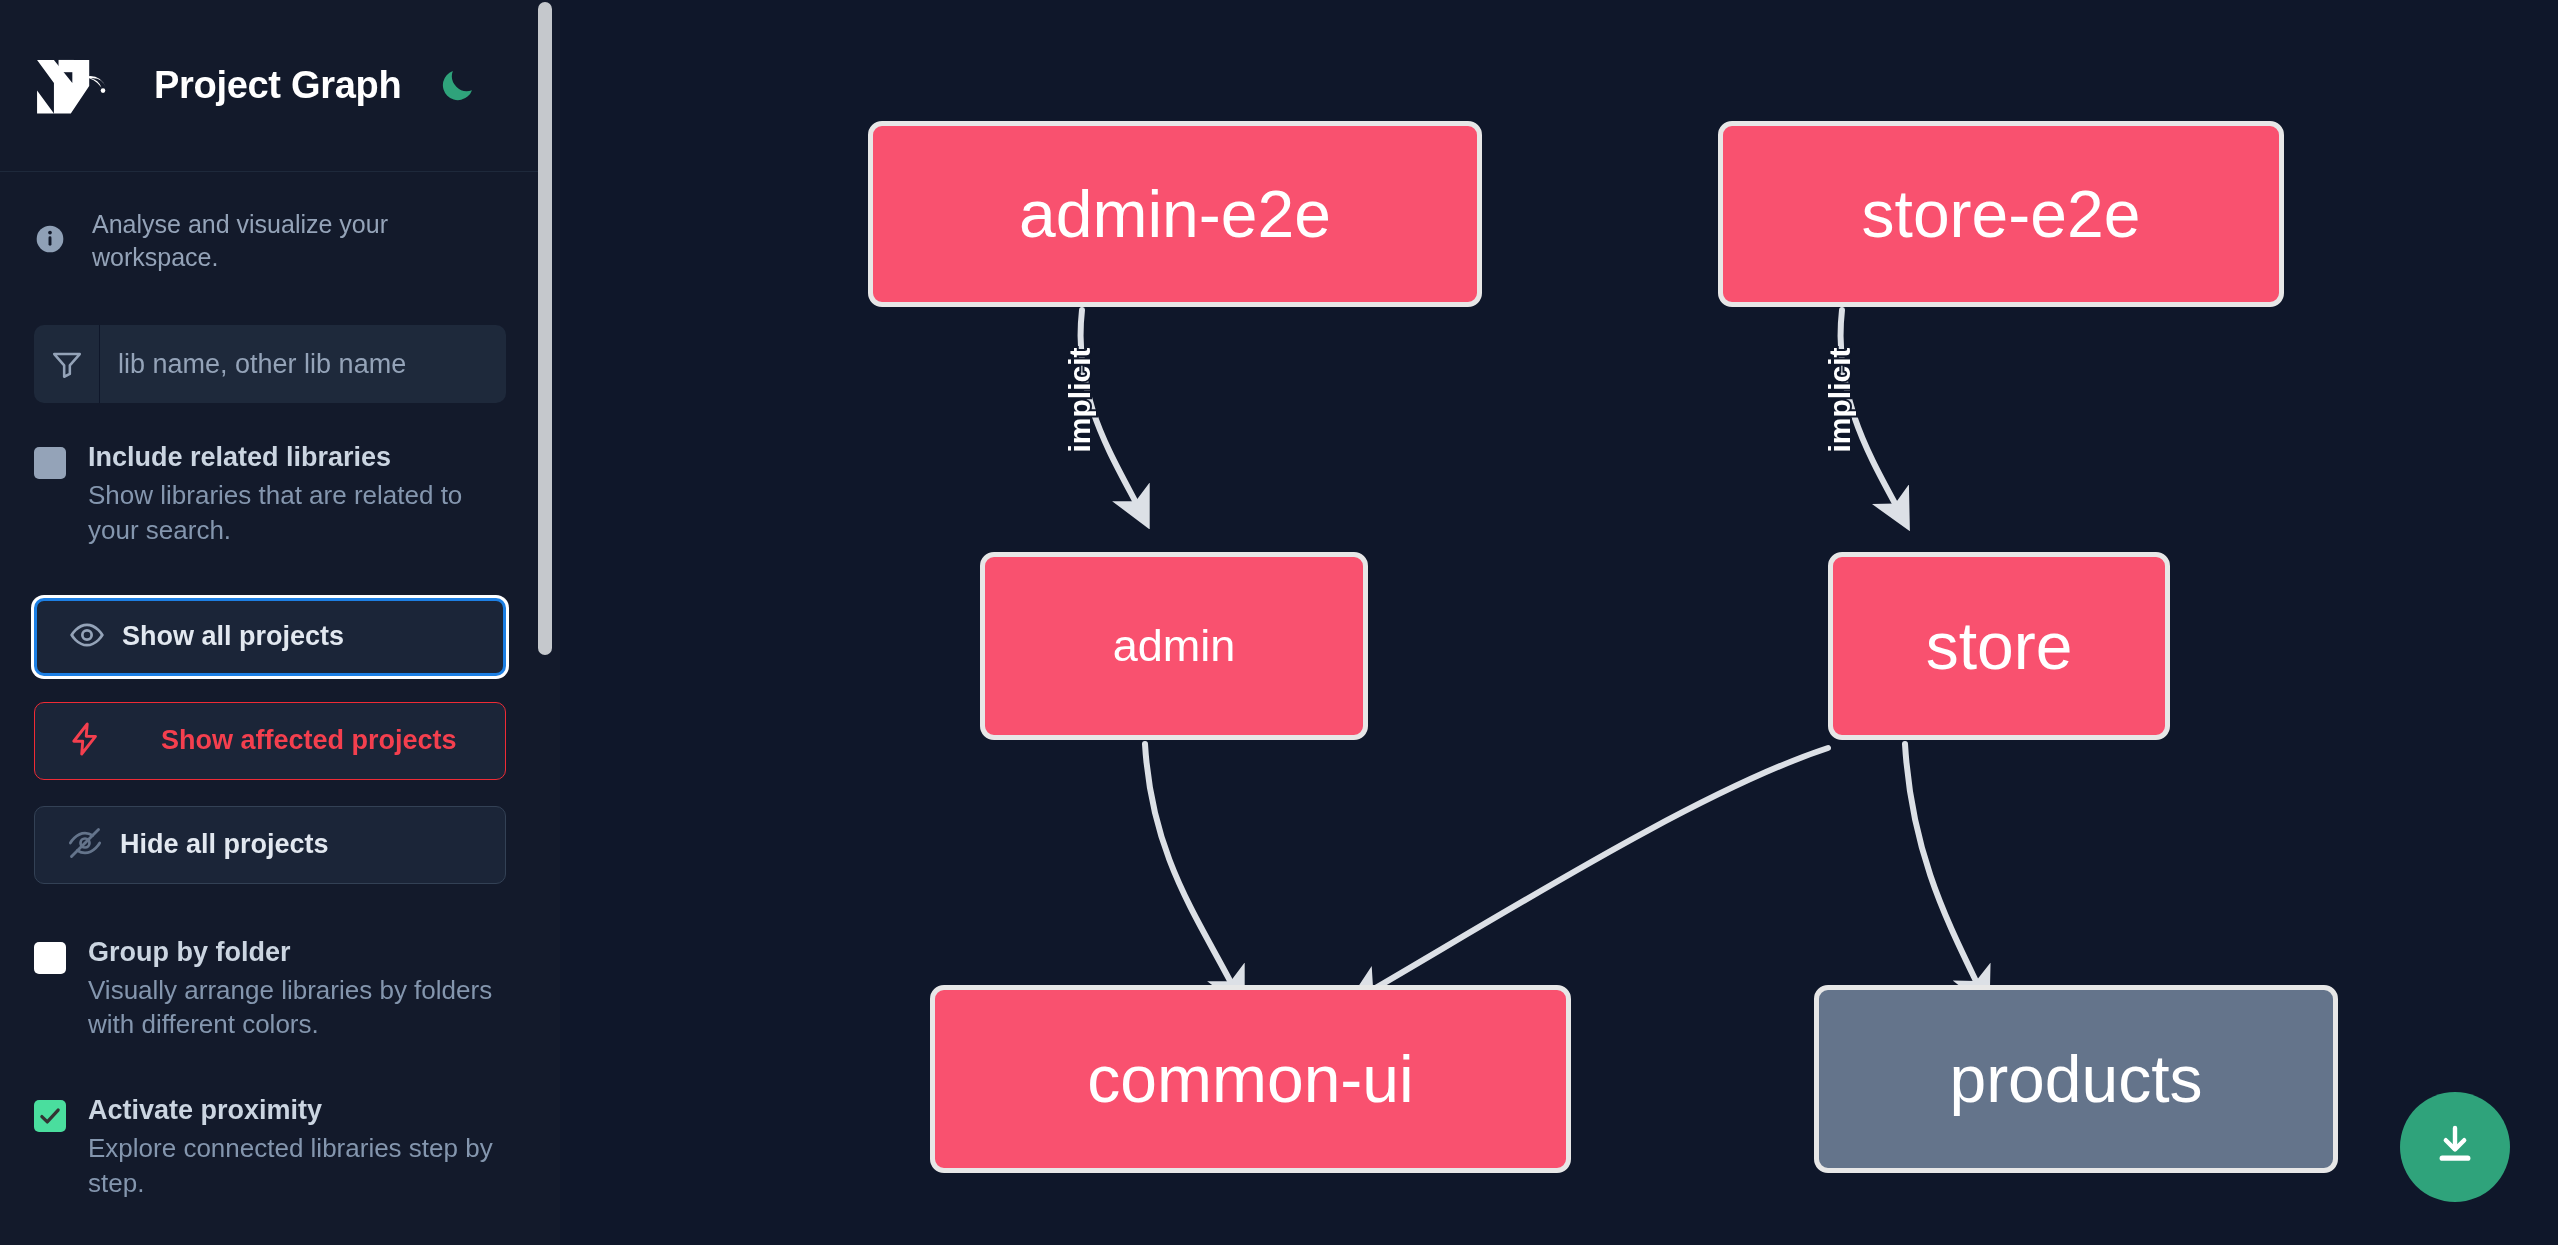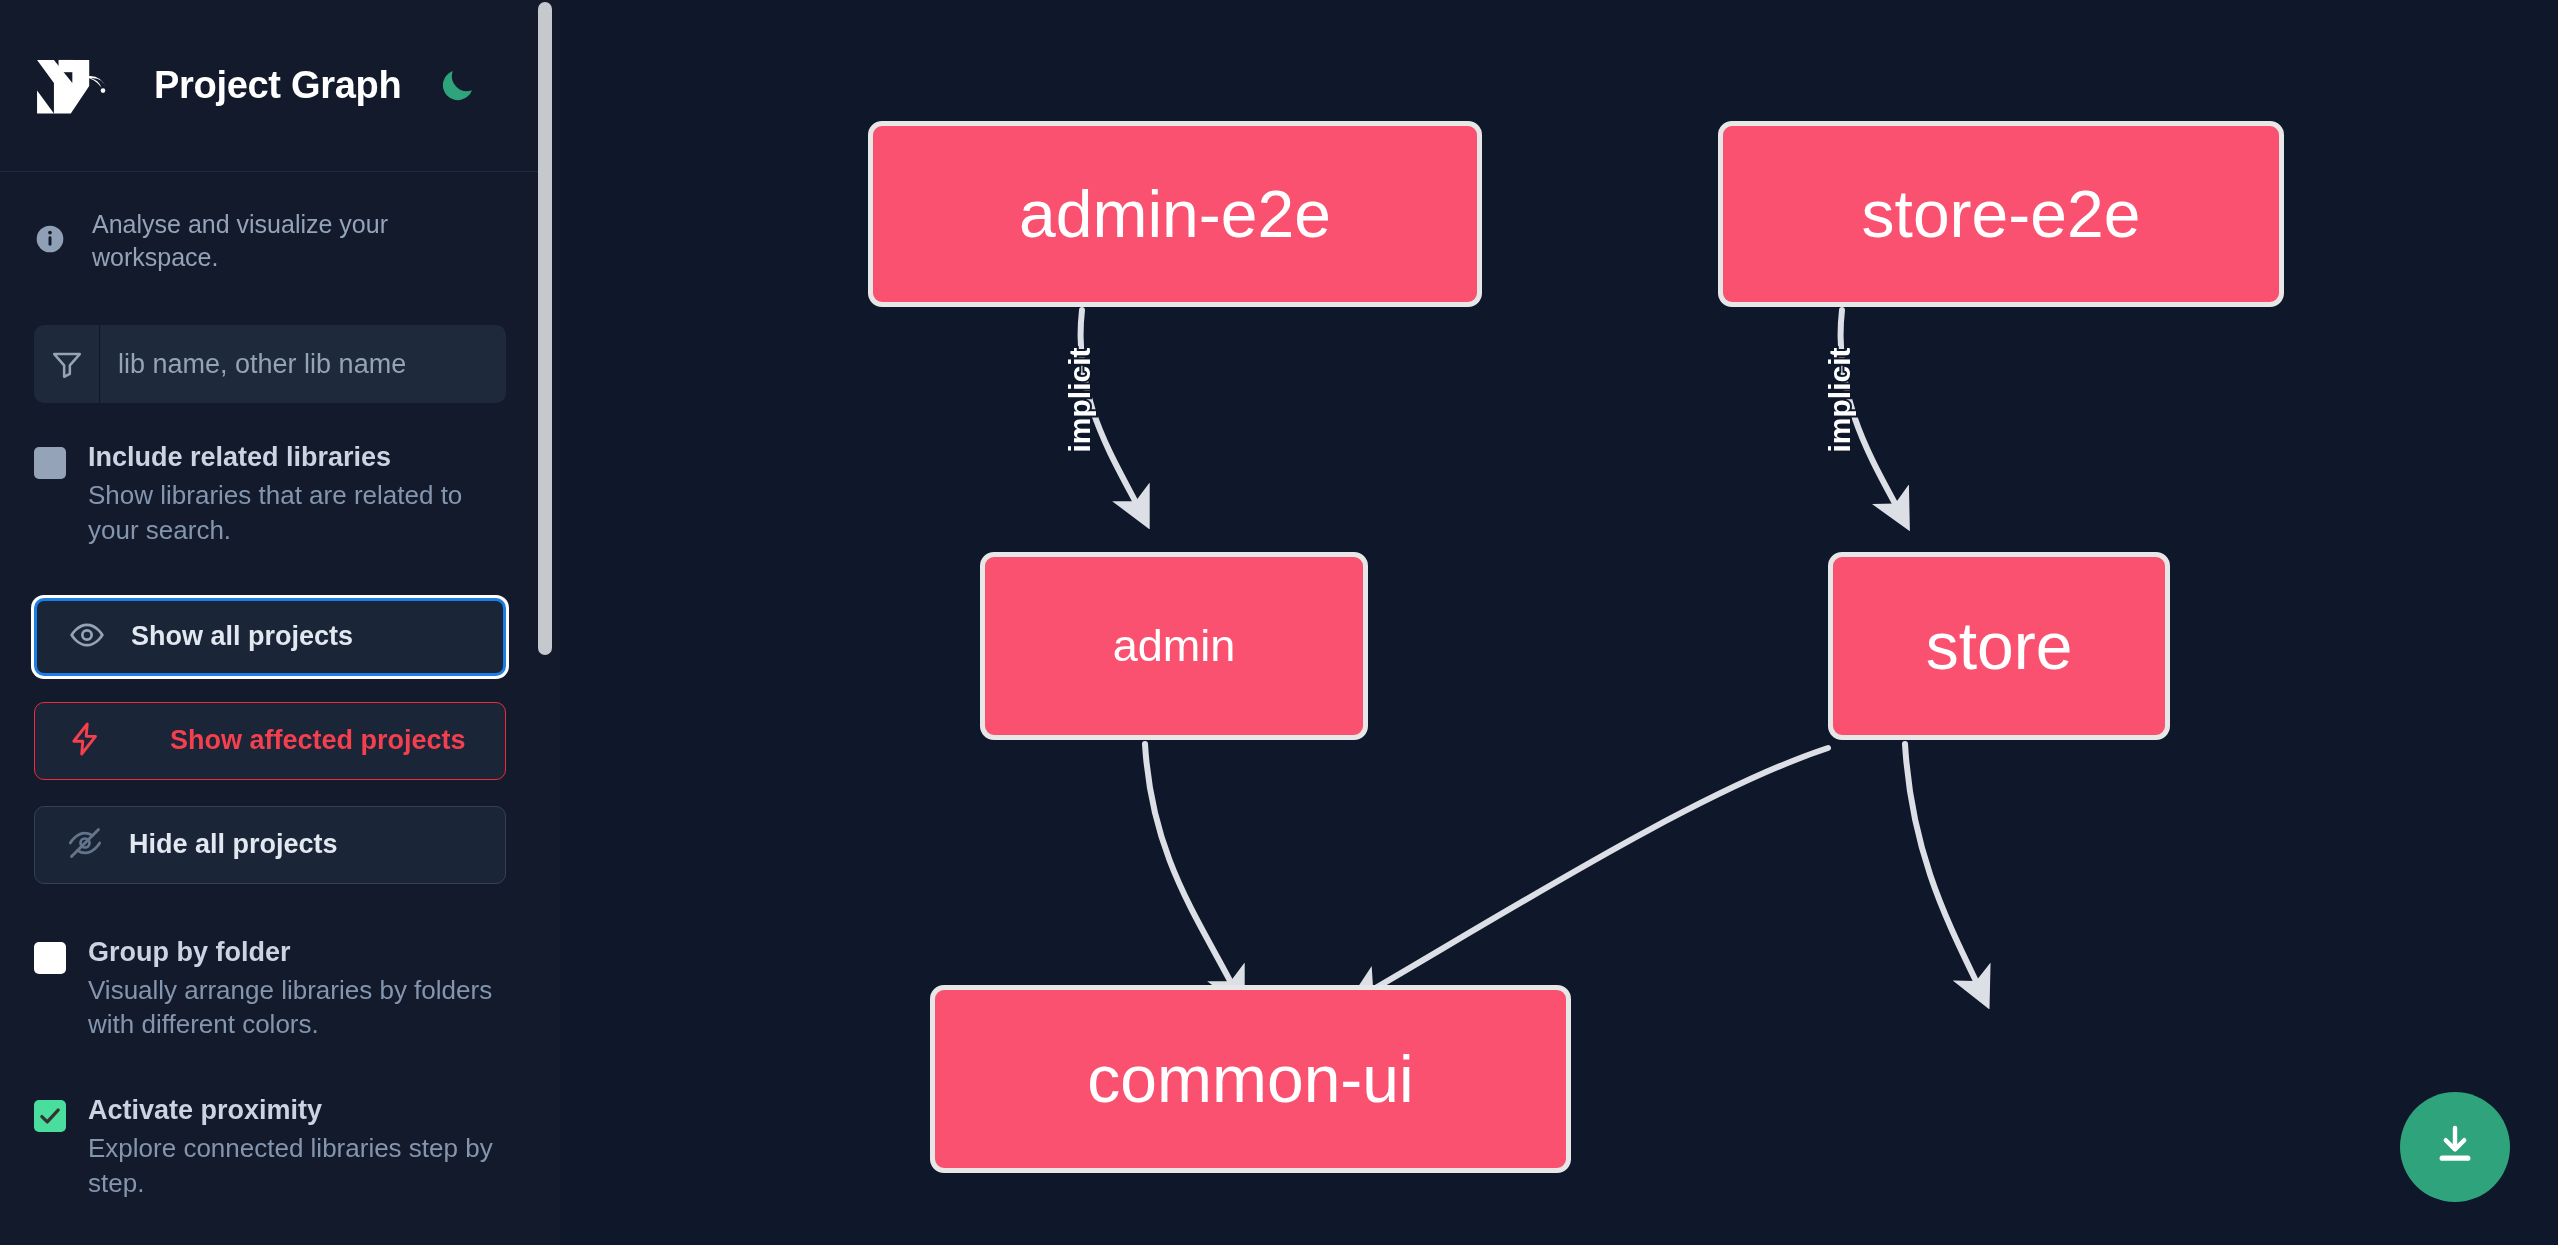--- a/index.html
+++ b/index.html
@@ -84,21 +84,21 @@
   .chk.green { background: #4ADE9E; }
   .chk-label { font-size: 27px; font-weight: 700; color: #CBD5E1; line-height: 1.05; }
   .chk-desc { font-size: 26px; color: #8496AE; line-height: 1.33; margin-top: 7px; max-width: 440px; }
 
   .btn-stack { margin-top: 50px; display: flex; flex-direction: column; gap: 26px; }
   .gbtn {
     position: relative;
     height: 78px; border-radius: 10px;
     background: #1B2538;
     display: flex; align-items: center;
-    padding: 0 32px; gap: 26px;
+    padding: 0 32px; gap: 17px;
     cursor: pointer;
     border: 1px solid #334155;
   }
   .gbtn .lbl { font-size: 27px; font-weight: 700; color: #E2E8F0; }
   .gbtn.focused {
     border: 3px solid #1D7FE3;
     box-shadow: 0 0 0 3px #FFFFFF;
   }
   .gbtn.danger { border: 1px solid #EF2B35; }
   .gbtn.danger .lbl { color: #F43F4E; font-weight: 700; margin-left: 41px; }
@@ -302,20 +302,23 @@
     </div>
 
     <div class="node affected" style="left:1268px; top:552px; width:342px; height:188px;">
       <span class="node-label" style="font-size:66px;">store</span>
     </div>
 
     <div class="node affected" style="left:370px; top:985px; width:641px; height:188px;">
       <span class="node-label" style="font-size:66px;">common-ui</span>
     </div>
 
+    <div class="node neutral" style="left:1254px; top:985px; width:524px; height:188px;">
+      <span class="node-label" style="font-size:66px;">products</span>
+    </div>
 
     <div class="fab" style="left:1840px; top:1092px;">
       <span>
         <svg viewBox="0 0 24 24" width="48" height="48" aria-hidden="true">
           <path d="M12 3.5v10.2" stroke="#FFFFFF" stroke-width="2.2" stroke-linecap="round" fill="none"></path>
           <path d="M7.4 9.6 12 14.2 16.6 9.6" stroke="#FFFFFF" stroke-width="2.2" stroke-linecap="round" stroke-linejoin="round" fill="none"></path>
           <path d="M5.6 18.6h12.8" stroke="#FFFFFF" stroke-width="2.6" stroke-linecap="round" fill="none"></path>
         </svg>
       </span>
     </div>

